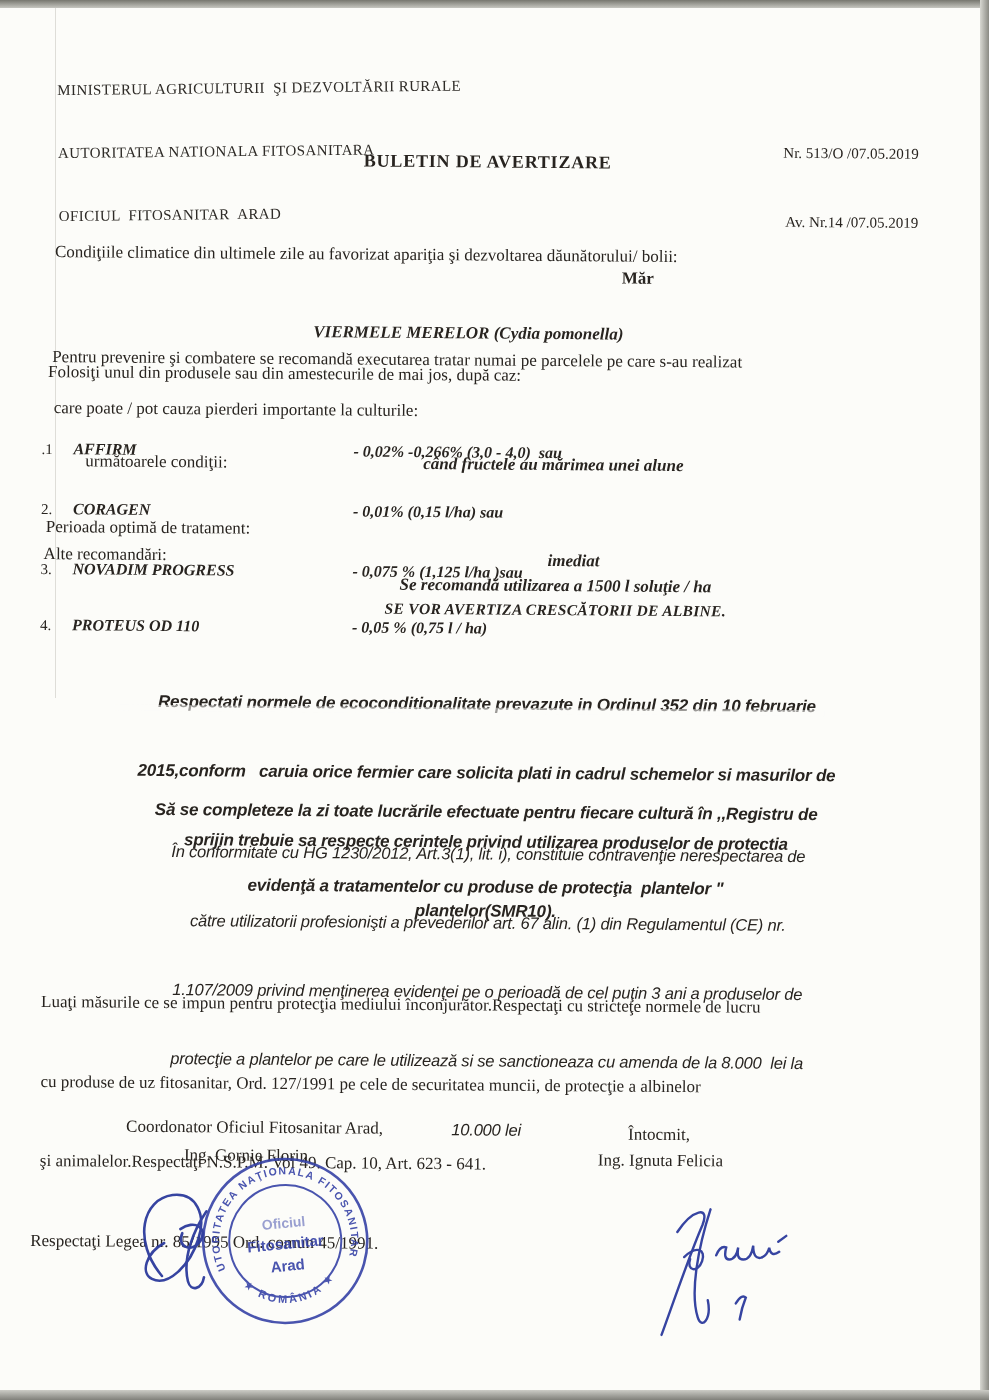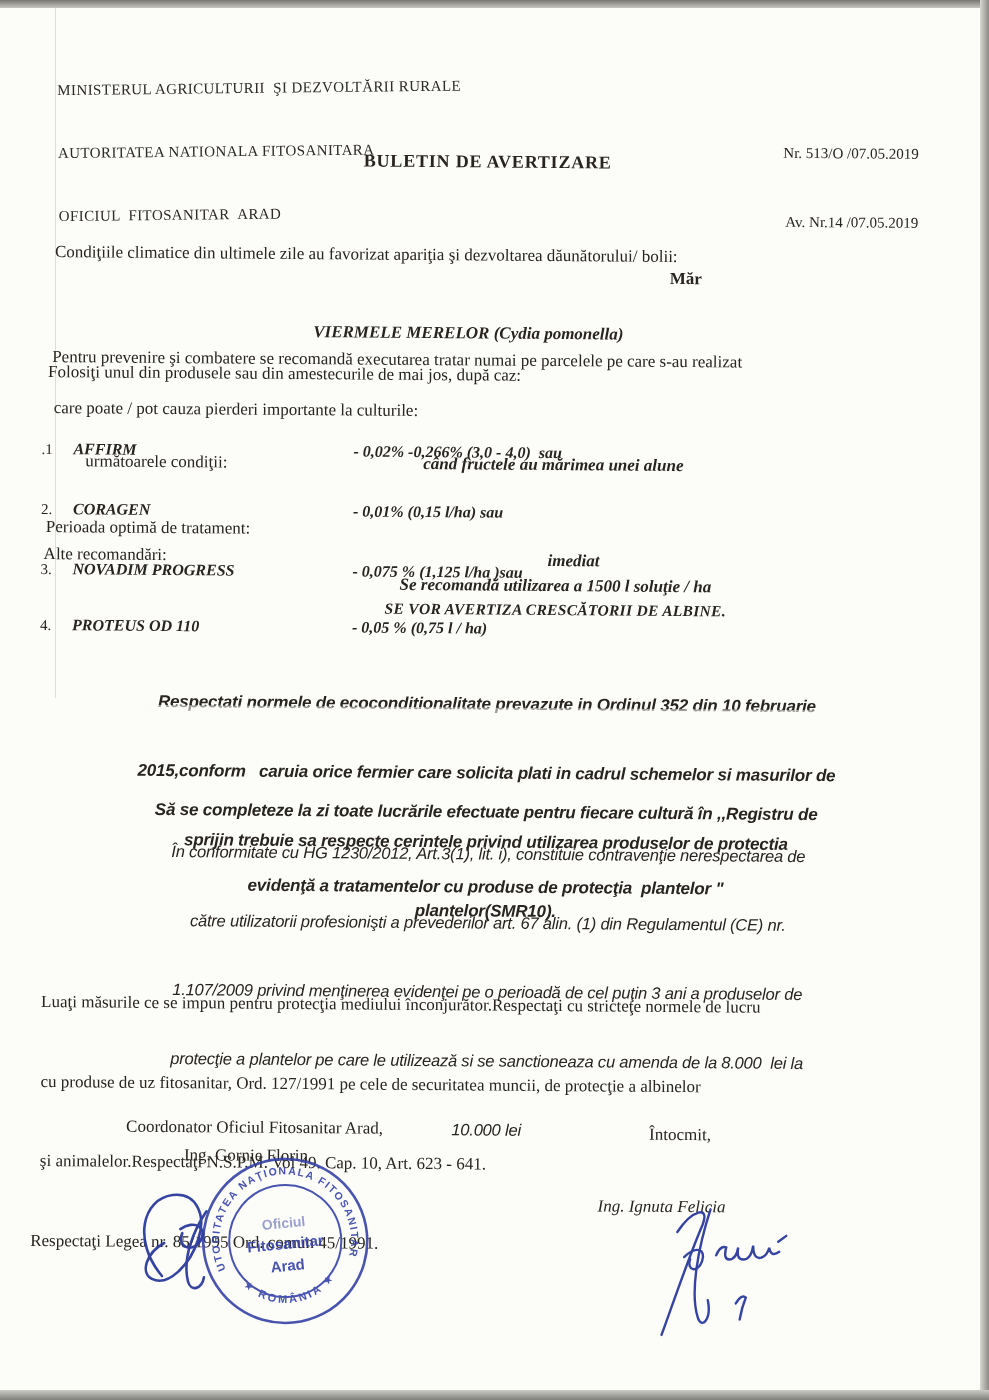--- a/index.html
+++ b/index.html
@@ -16,21 +16,21 @@
   .bi{font-weight:bold;font-style:italic;}
   .b{font-weight:bold;}
   .i{font-style:italic;}
   .center{text-align:center;}
 
   .header-block{top:40px;left:57px;font-size:15px;line-height:21px;letter-spacing:0.4px;color:#2e2b27;transform:rotate(-1.1deg);transform-origin:0 0;}
   .refs-block{top:92px;left:690px;width:230px;font-size:15px;line-height:23px;text-align:right;}
   .doc-title{top:150px;left:0;width:978px;text-align:center;font-size:18px;font-weight:bold;letter-spacing:0.8px;}
   .intro-block{top:189px;left:57px;width:878px;font-size:17px;line-height:26px;}
   .pest-line{font-size:17px;padding-right:50px;}
-  .crop-line{top:266px;left:672px;font-size:17px;}
+  .crop-line{top:266px;left:624px;font-size:17px;}
   .prevention-block{top:294px;left:55px;width:890px;font-size:17px;line-height:26px;}
   .condition-span{position:absolute;left:372px;top:26px;}
   .products-intro{top:364px;left:51px;font-size:17px;}
   .products-block{top:406px;left:45px;width:700px;font-size:16px;}
   .product-row{display:grid;grid-template-columns:32px 280px auto;align-items:baseline;}
   .product-row .num{font-size:15px;font-weight:normal;font-style:normal;}
   .row-gap-a{margin-top:6px;}
   .row-gap-b{margin-top:2px;}
   .period-label{top:519px;left:50px;font-size:17px;}
   .other-label{top:546px;left:48px;font-size:17px;}
@@ -38,22 +38,22 @@
   .recommend1{top:574px;left:250px;width:620px;text-align:center;font-size:17px;}
   .recommend2{top:599px;left:250px;width:620px;text-align:center;font-size:15.5px;letter-spacing:0.3px;}
   .eco-block{top:645px;left:40px;width:905px;font-size:17px;line-height:23px;text-align:center;letter-spacing:-0.2px;}
   .cut-stripe{top:706px;left:120px;width:710px;height:6px;background:rgba(252,252,249,0.55);}
   .registry-block{top:748px;left:40px;width:905px;font-size:17px;line-height:25px;text-align:center;letter-spacing:-0.2px;}
   .law-block{top:795px;left:55px;width:880px;font-size:16.5px;line-height:23px;text-align:center;letter-spacing:-0.2px;}
   .measures-block{top:938px;left:40px;width:925px;font-size:17px;line-height:26.5px;}
   .measures-block .indent{padding-left:9px;}
   .sig-left-role{top:1118px;left:135px;font-size:17px;}
   .sig-left-name{top:1146px;left:193px;font-size:17px;text-align:center;}
-  .sig-right-role{top:1122px;left:658px;font-size:17px;}
-  .sig-right-name{top:1194px;left:607px;font-size:17px;font-style:italic;}
+  .sig-right-role{top:1122px;left:637px;font-size:17px;}
+  .sig-right-name{top:1148px;left:607px;font-size:17px;}
   .stamp-wrap{top:1116px;left:206px;width:178px;height:178px;}
   .pen-left{top:1146px;left:134px;width:150px;height:140px;}
   .pen-right{top:1158px;left:642px;width:170px;height:150px;}
 
   .edge-top{position:absolute;top:0;left:0;right:0;height:8px;background:linear-gradient(to bottom,#77776f,#c6c6c0);}
   .edge-right{position:absolute;top:0;right:0;bottom:0;width:9px;background:linear-gradient(to left,#8b8b84,#d8d8d2);}
   .edge-bottom{position:absolute;bottom:0;left:0;right:0;height:10px;background:linear-gradient(to top,#80807a,#ccccc6);}
   .fold-line{position:absolute;left:55px;top:8px;width:1px;height:690px;background:rgba(120,113,100,0.22);}
 </style>
 </head>

